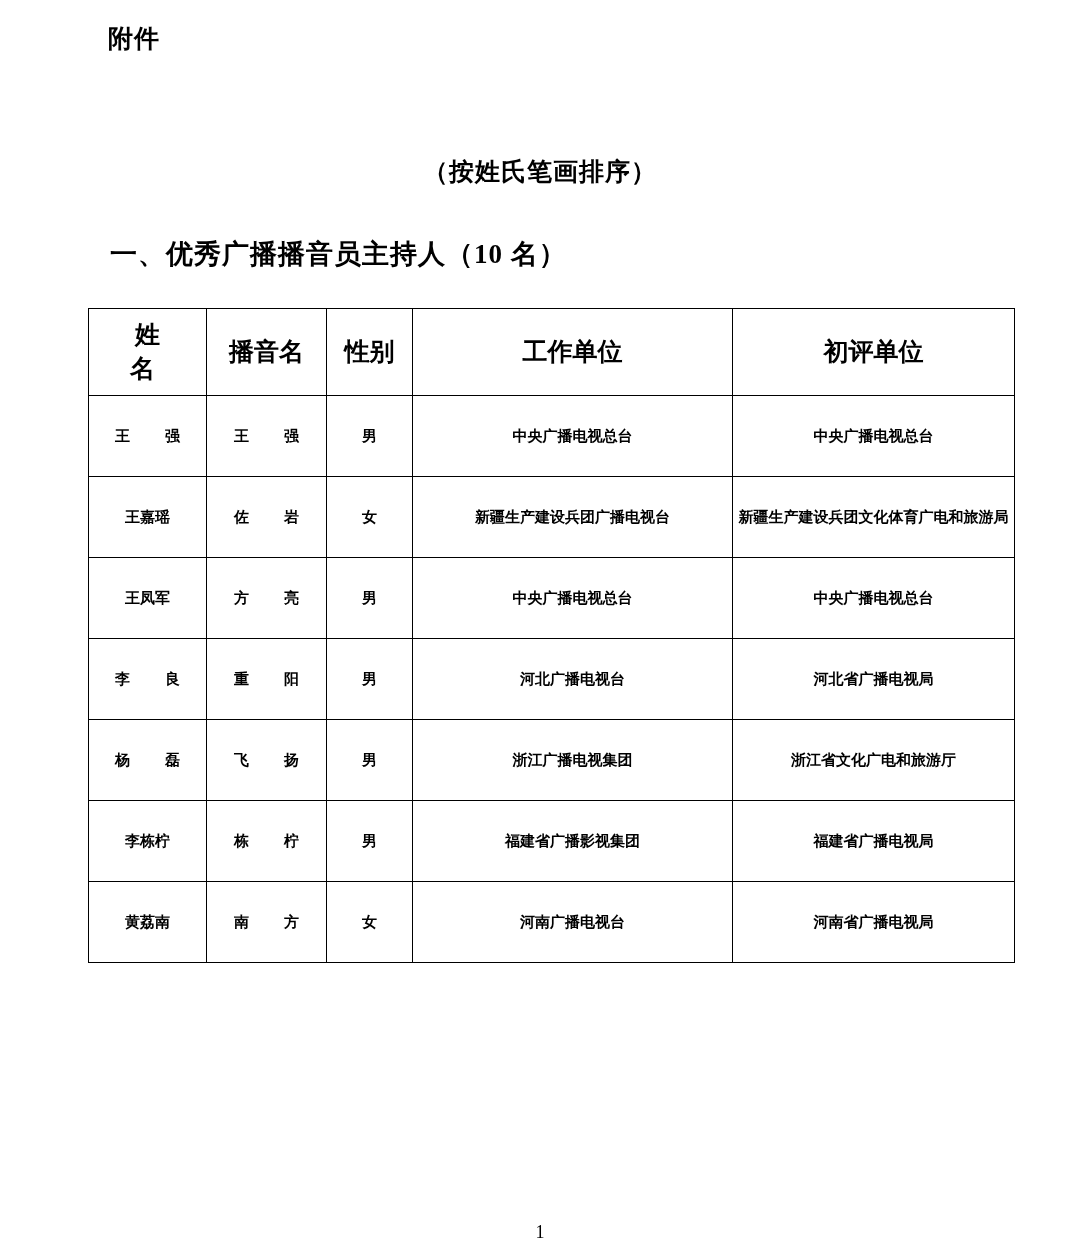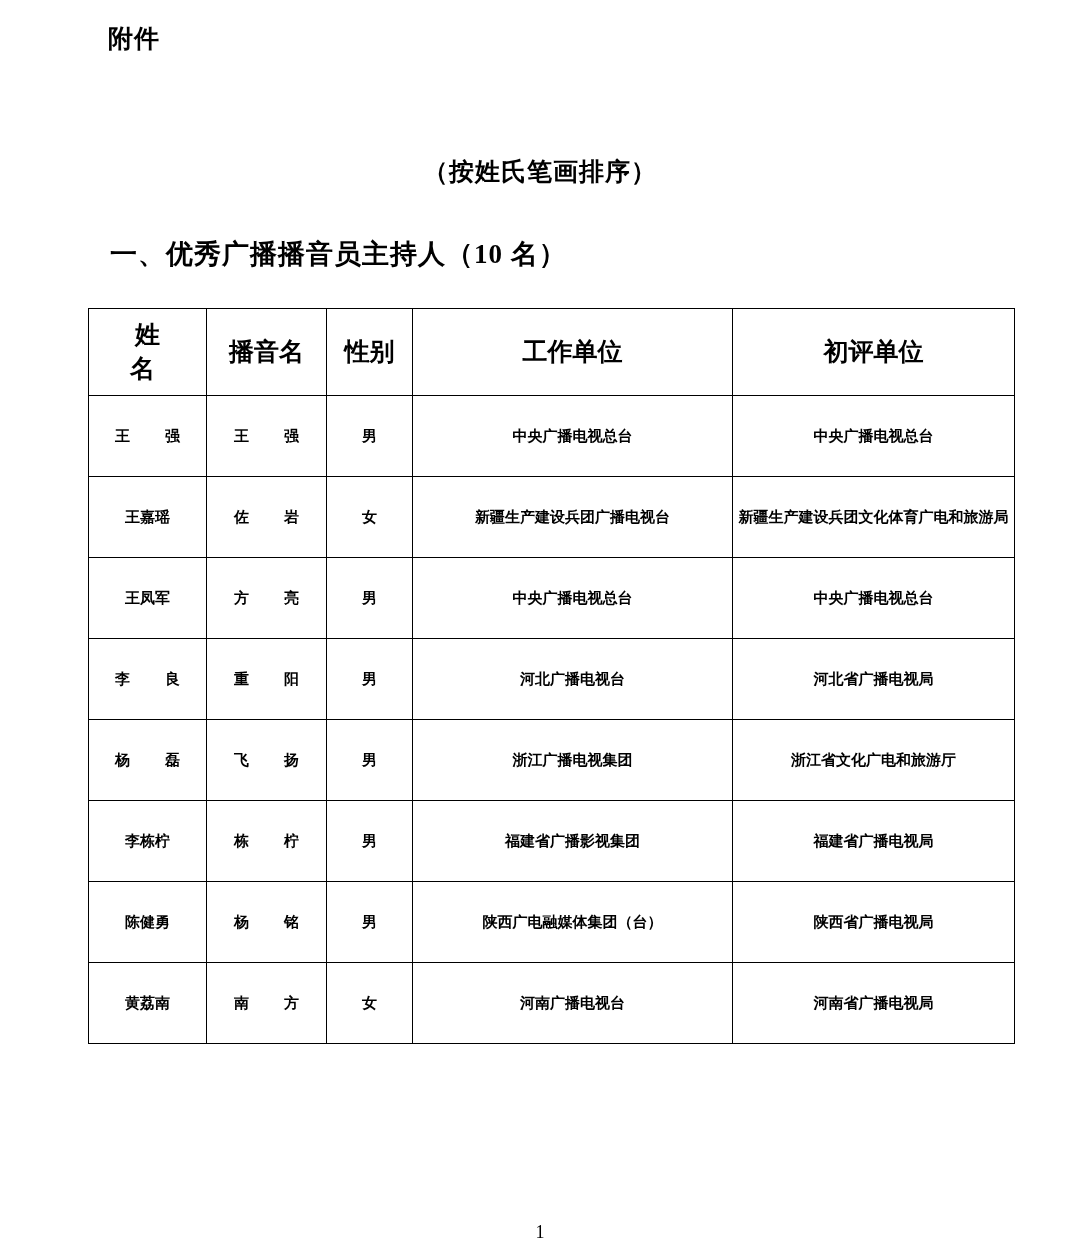--- a/index.html
+++ b/index.html
@@ -177,27 +177,20 @@
           <td class="cell-two-line">浙江省文化广电和旅游厅</td>
         </tr>
         <tr>
           <td>李栋柠</td>
           <td class="cell-spaced">栋　柠</td>
           <td>男</td>
           <td>福建省广播影视集团</td>
           <td>福建省广播电视局</td>
         </tr>
         <tr>
-          <td>陈健勇</td>
-          <td class="cell-spaced">杨　铭</td>
-          <td>男</td>
-          <td>陕西广电融媒体集团（台）</td>
-          <td>陕西省广播电视局</td>
-        </tr>
-        <tr>
           <td>黄荔南</td>
           <td class="cell-spaced">南　方</td>
           <td>女</td>
           <td>河南广播电视台</td>
           <td>河南省广播电视局</td>
         </tr>
       </tbody>
     </table>
   </div>
 

